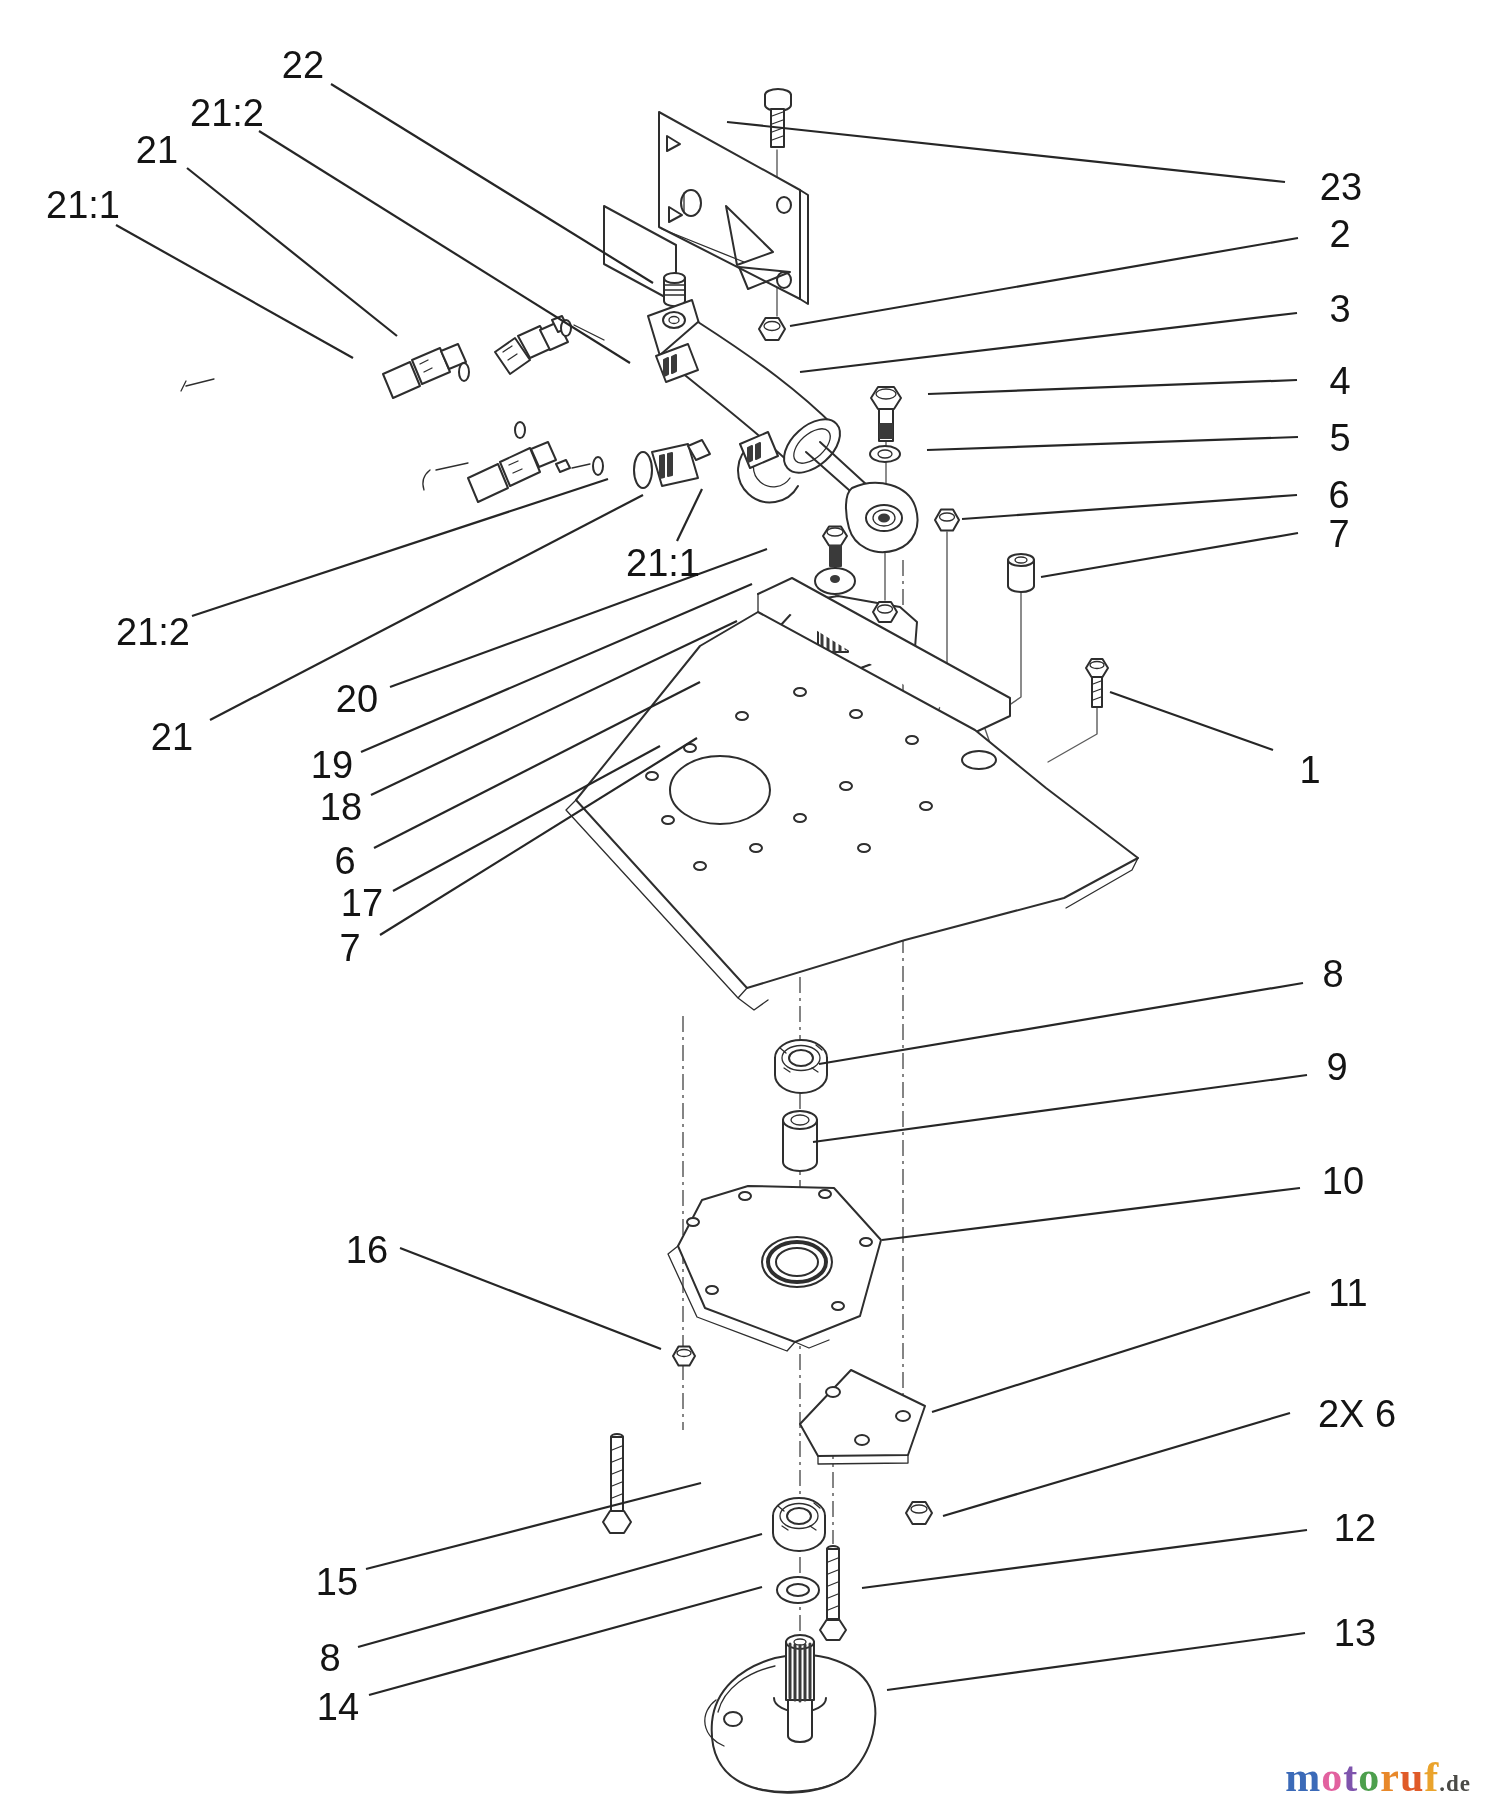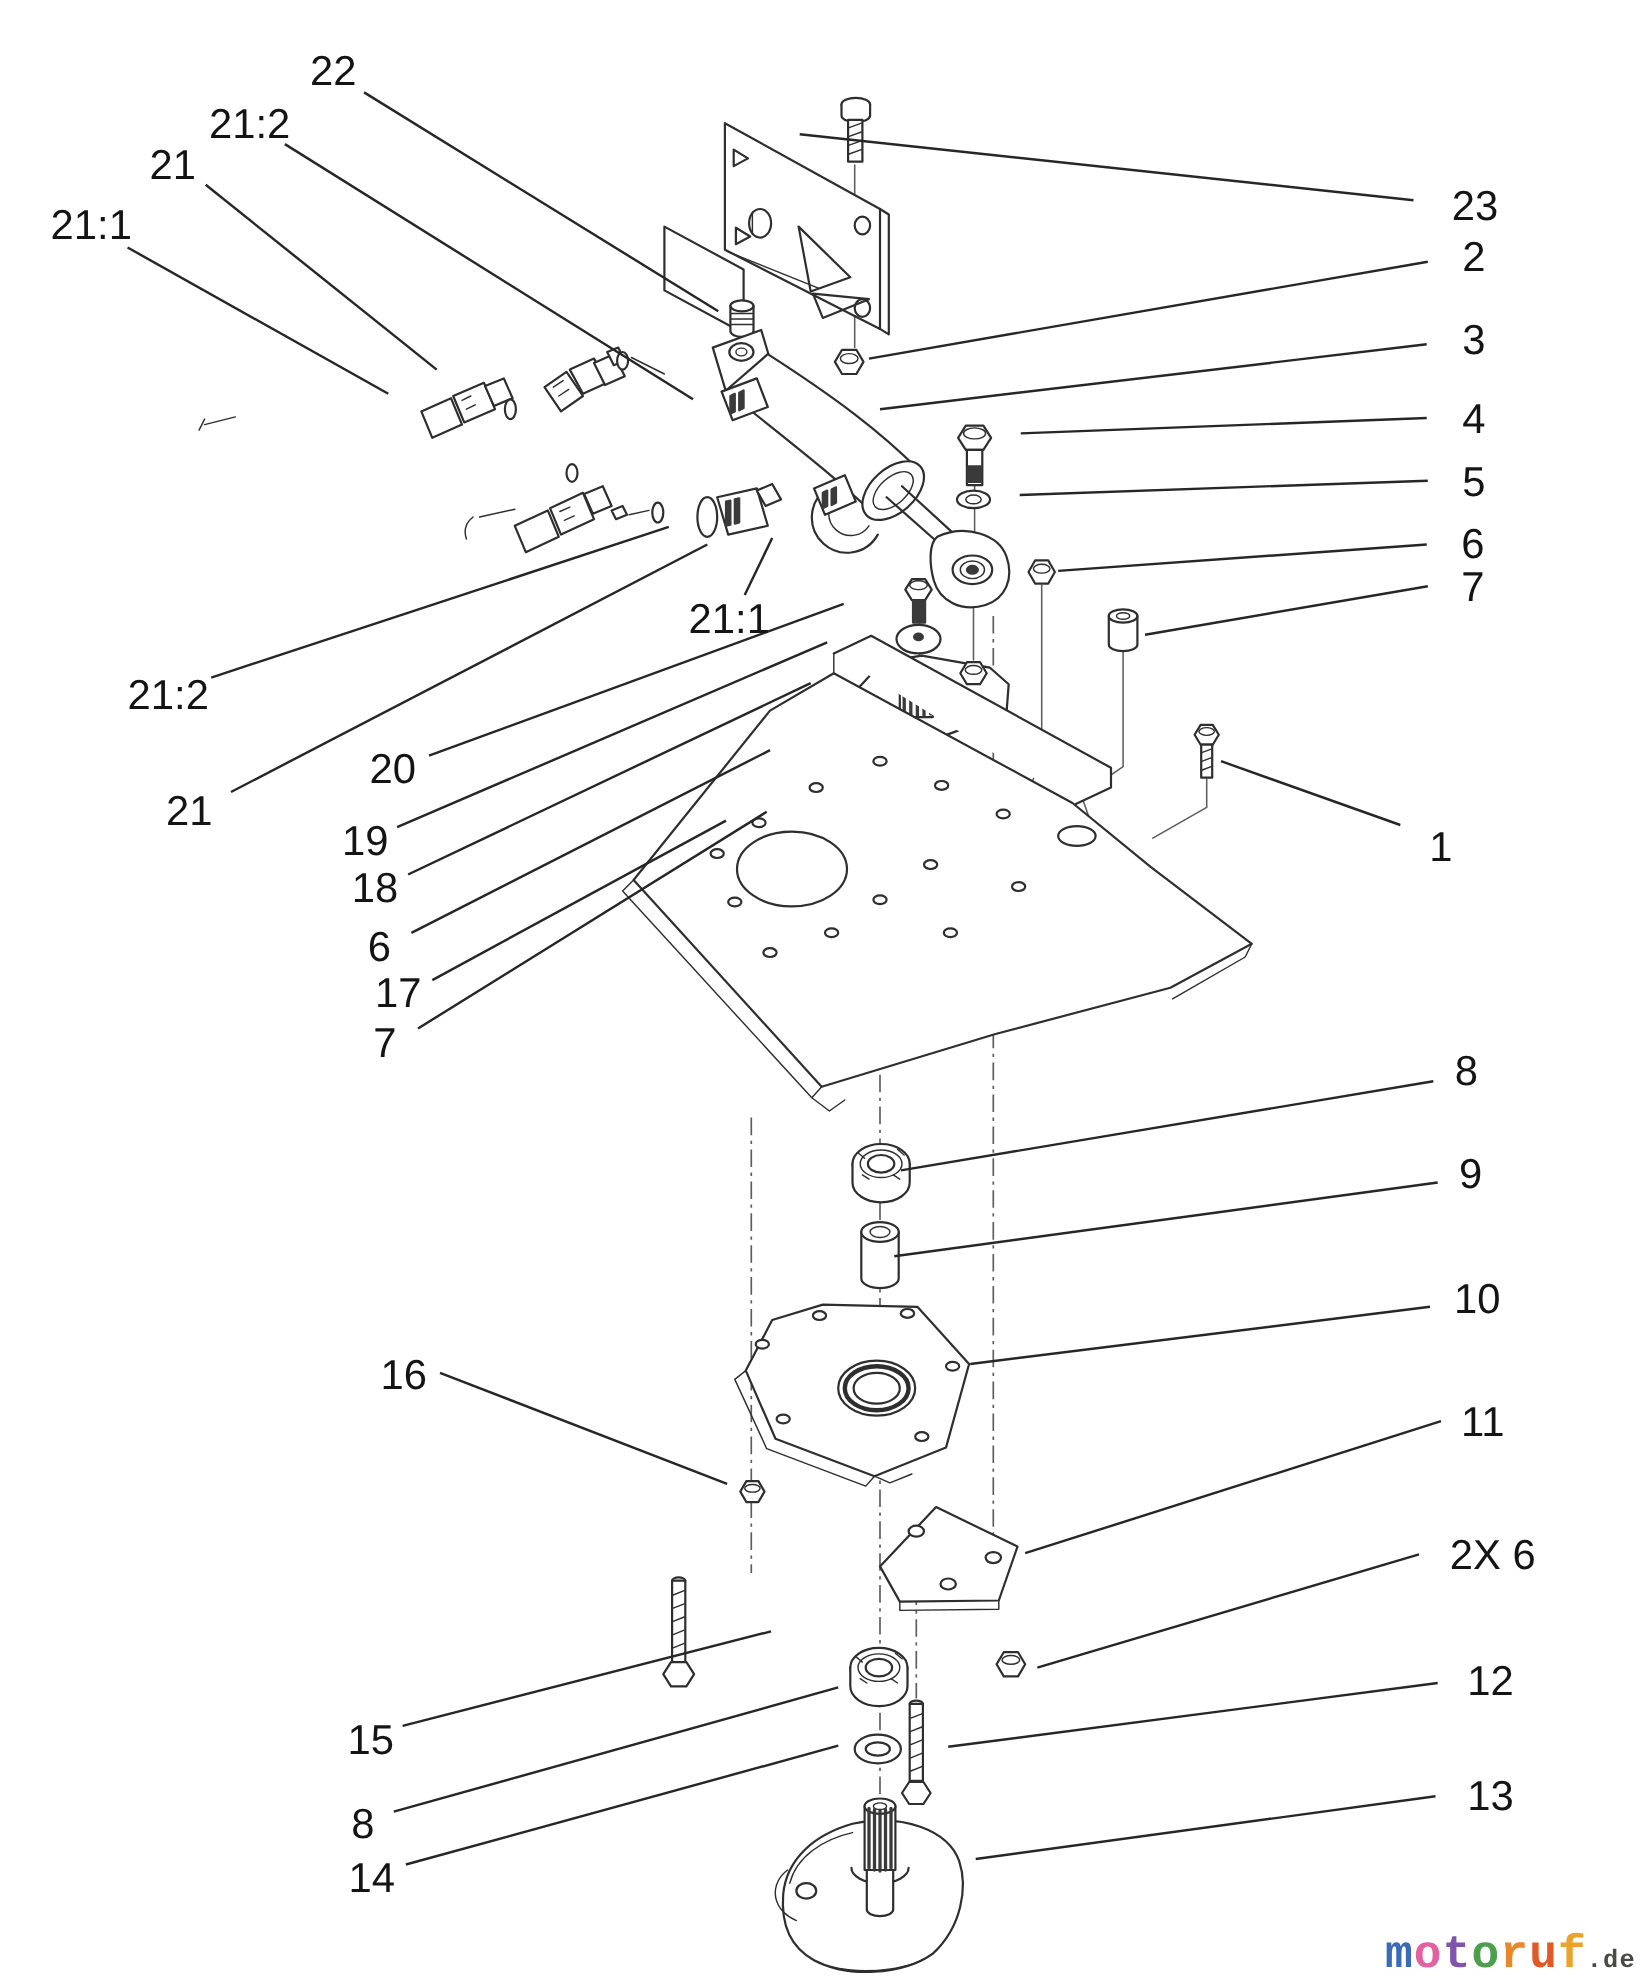--- a/index.html
+++ b/index.html
@@ -8,22 +8,22 @@
   svg{position:absolute;left:0;top:0;}
   
   .art *{fill:none;stroke:#2e2e2e;stroke-width:2;stroke-linejoin:round;stroke-linecap:round;}
   .art .fw{fill:#ffffff;}
   .art .dk{fill:#3a3a3a;stroke:#3a3a3a;}
   .art .thin{stroke-width:1.3;}
   .cl{stroke:#5c5c5c;stroke-width:1.5;stroke-dasharray:16 5 3 5;fill:none;}
   .tl{stroke:#5c5c5c;stroke-width:1.4;fill:none;}
   .leader{stroke:#262626;stroke-width:2.2;fill:none;}
   .callout-text{fill:#141414;font-family:"Liberation Sans",sans-serif;}
-  .watermark{position:absolute;right:10px;bottom:2px;
-             font-family:Liberation Mono, monospace;font-weight:bold;
+  .watermark{position:absolute;right:26px;bottom:2px;
+             font-family:Liberation Serif, serif;font-weight:bold;
              font-size:42px;letter-spacing:1px;line-height:1;}
   .watermark .suffix{font-size:23px;font-weight:bold;}
 </style>
 </head>
 <body>
 
 <div class="stage">
 <svg width="1497" height="1800" viewBox="0 0 1497 1800">
 
   <g>

